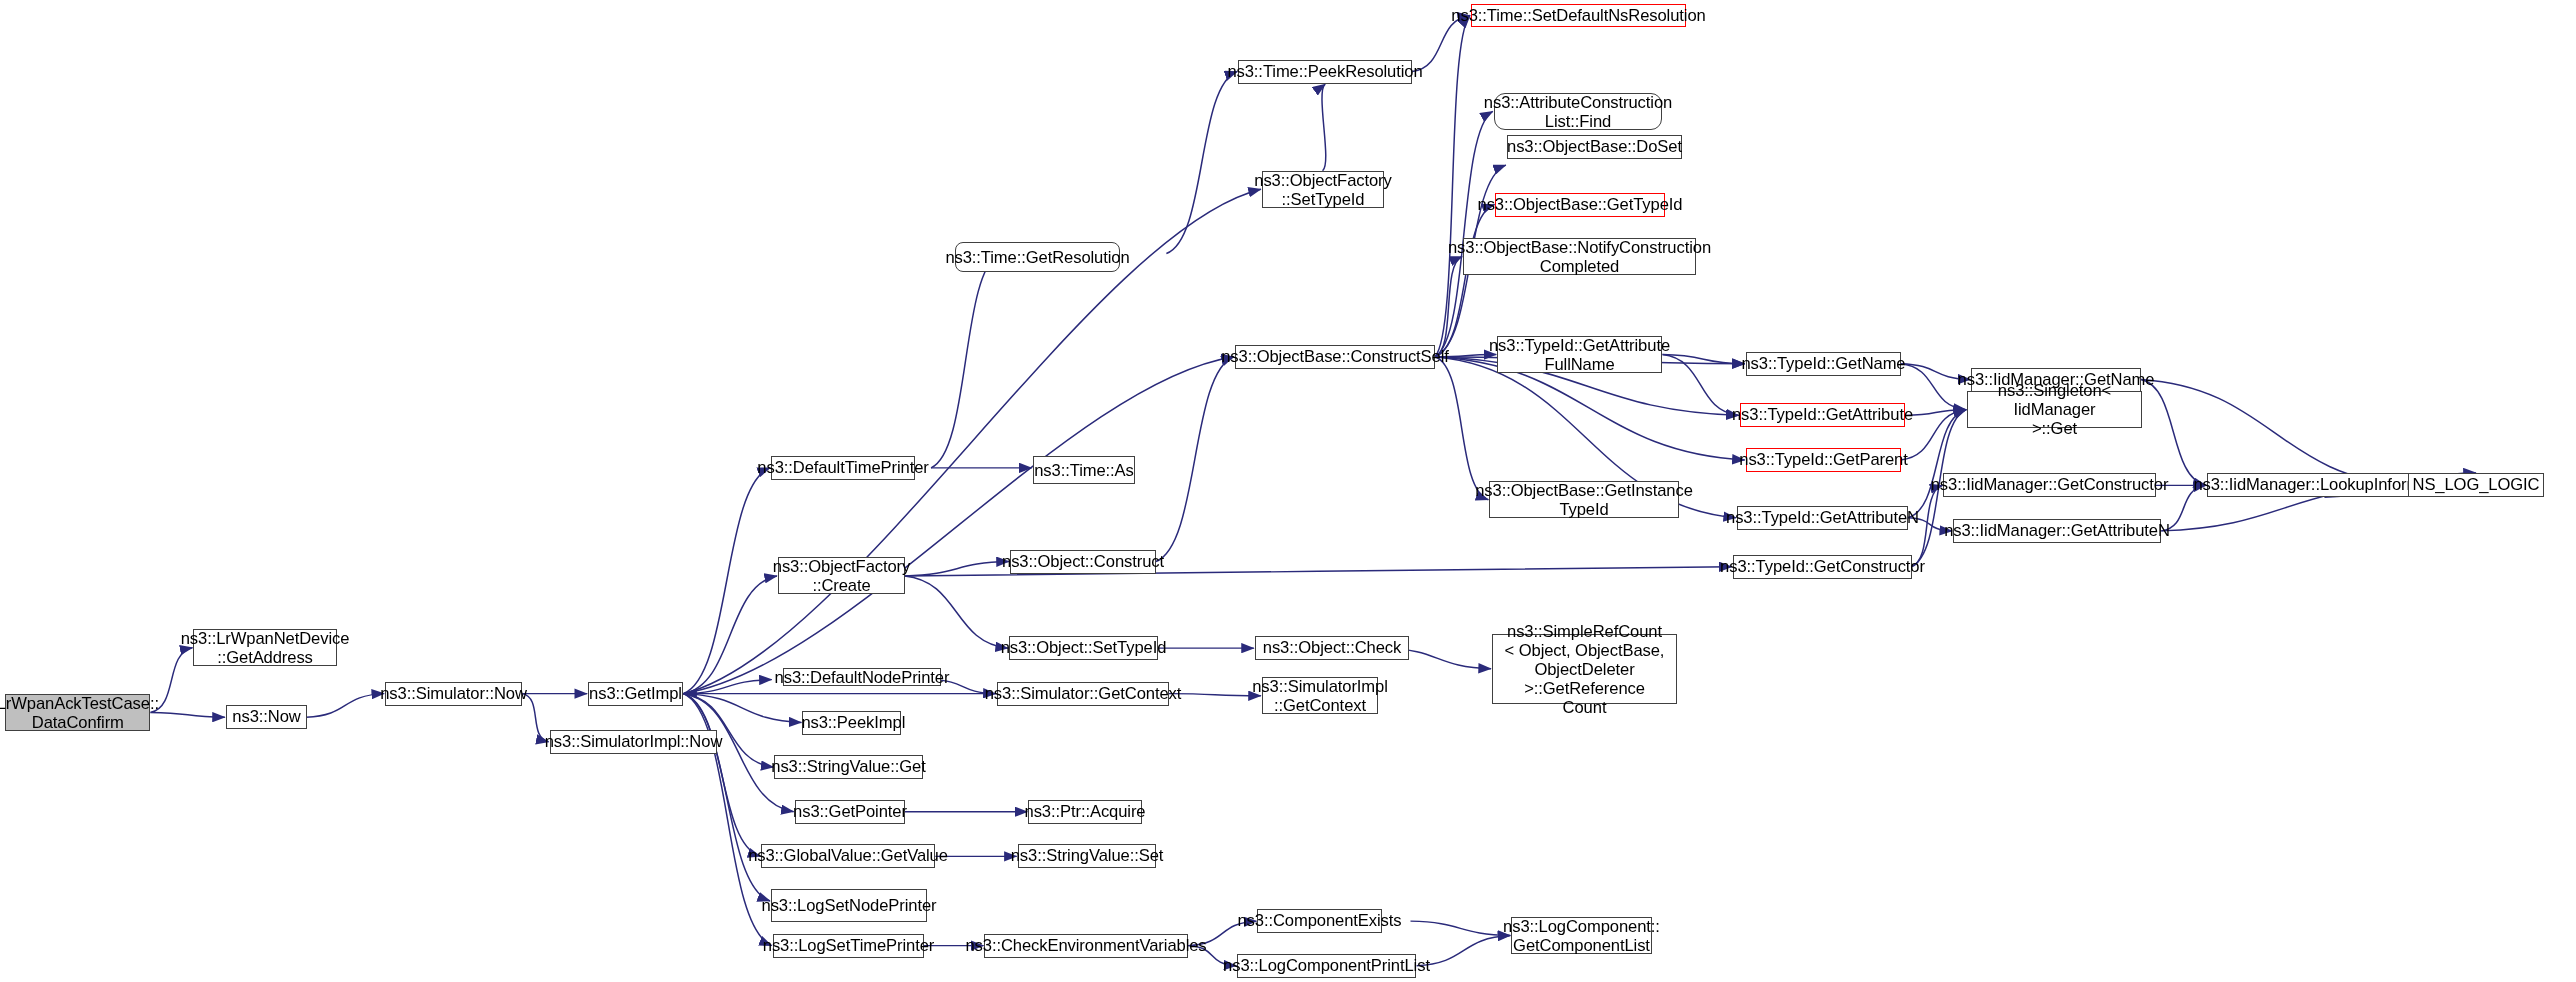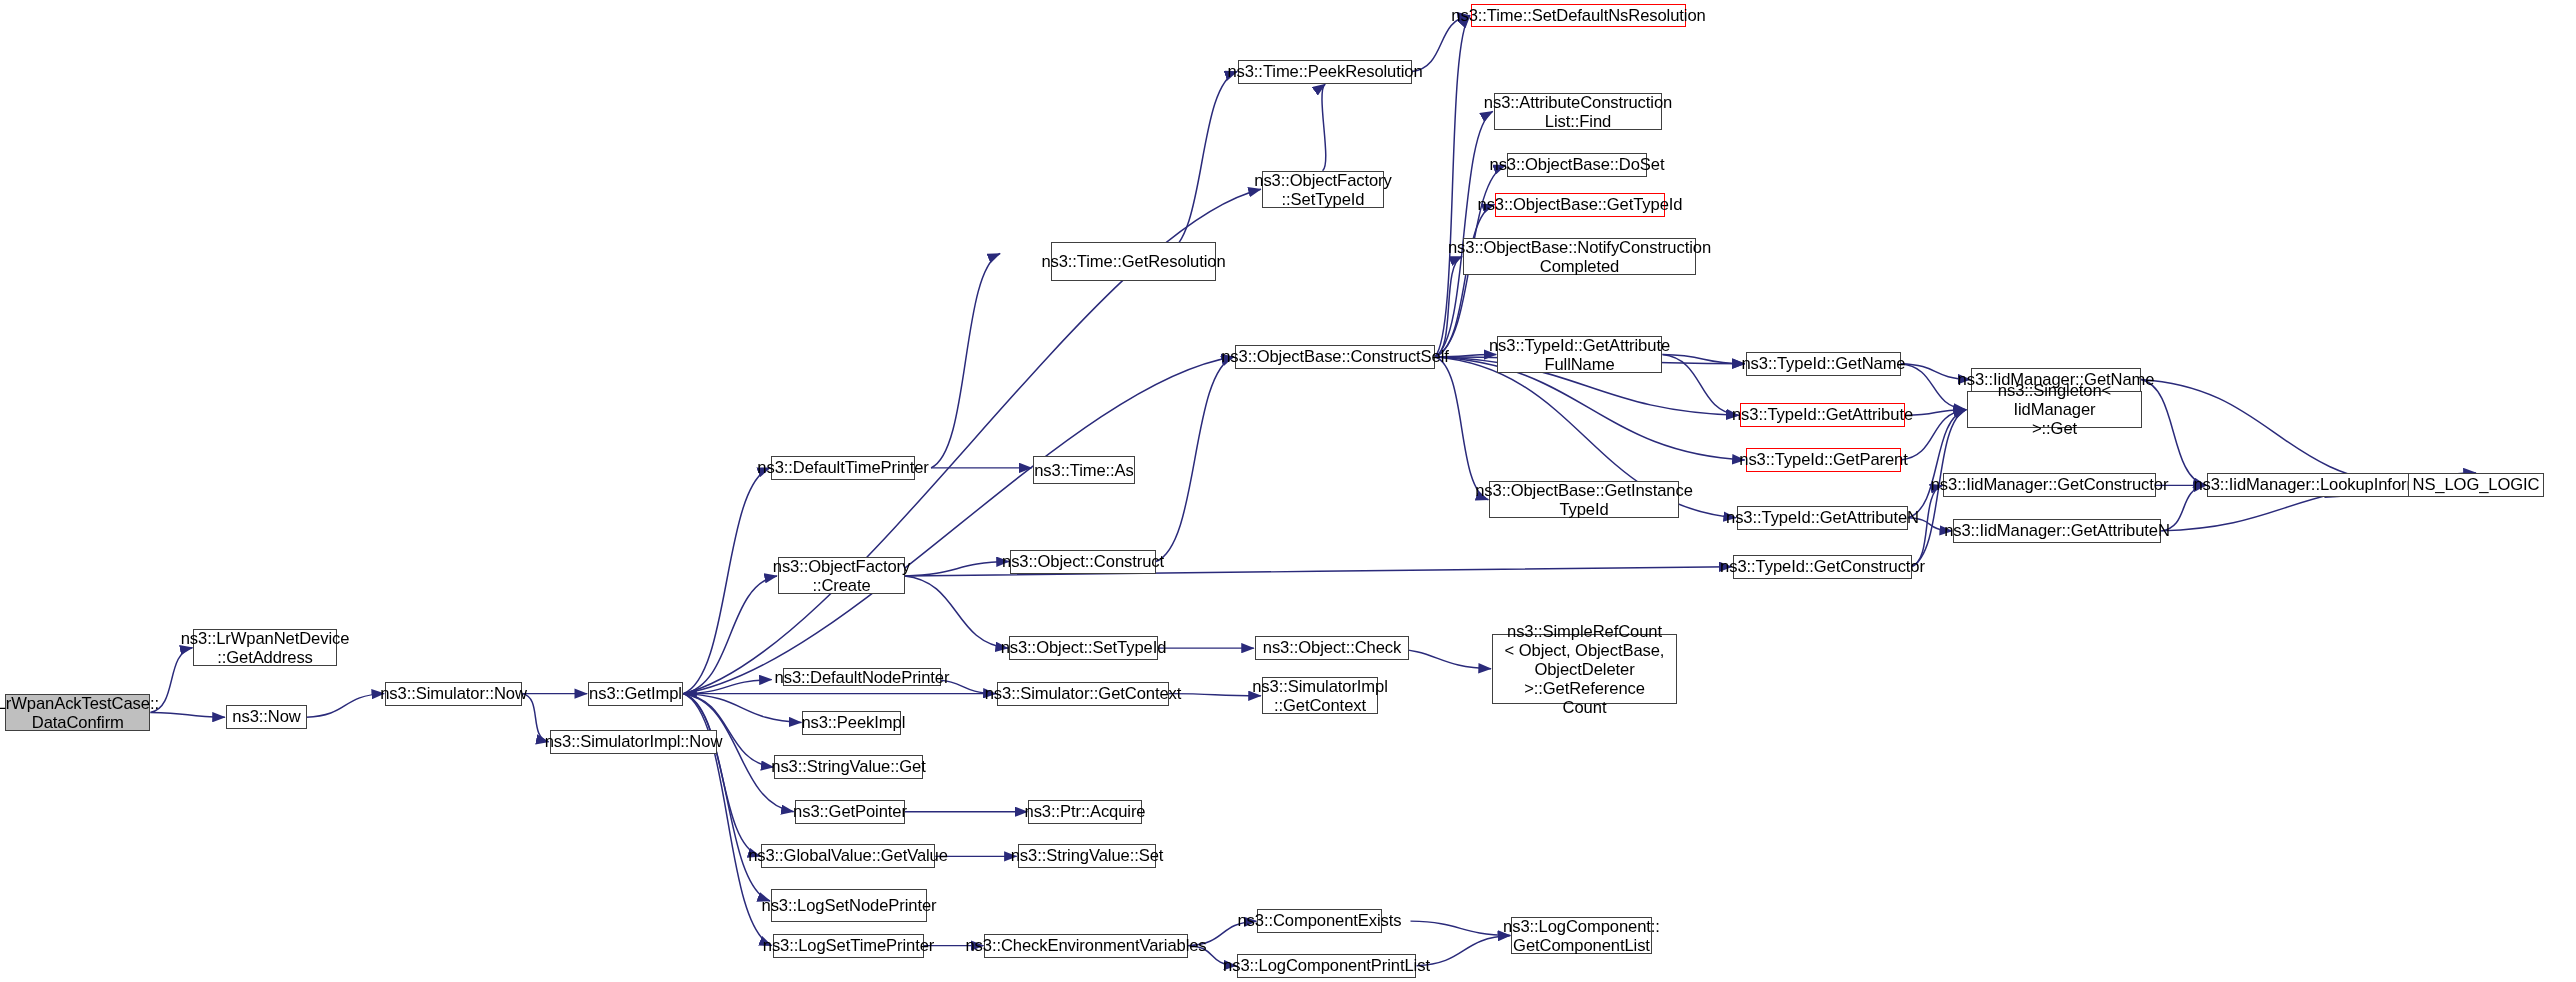--- a/index.html
+++ b/index.html
@@ -135,28 +135,28 @@
       <div class="node" style="left: 1028px; top: 800px; width: 114px; height: 23.6px;">ns3::Ptr::Acquire</div>
       <div class="node" style="left: 761px; top: 844px; width: 174px; height: 23.6px;">ns3::GlobalValue::GetValue</div>
       <div class="node" style="left: 1018px; top: 844px; width: 138px; height: 23.6px;">ns3::StringValue::Set</div>
       <div class="node" style="left: 771px; top: 889px; width: 156px; height: 33px;">ns3::LogSetNodePrinter</div>
       <div class="node" style="left: 773px; top: 934px; width: 151px; height: 23.6px;">ns3::LogSetTimePrinter</div>
       <div class="node" style="left: 984px; top: 934px; width: 204px; height: 23.6px;">ns3::CheckEnvironmentVariables</div>
       <div class="node" style="left: 1257px; top: 909px; width: 125px; height: 23.6px;">ns3::ComponentExists</div>
       <div class="node" style="left: 1237px; top: 954px; width: 179px; height: 23.6px;">ns3::LogComponentPrintList</div>
       <div class="node" style="left: 1511px; top: 917px; width: 141px; height: 37px;">ns3::LogComponent::
 GetComponentList</div>
-      <div class="node" style="left: 1051px; top: 242px; width: 165px; height: 39px;">ns3::Time::GetResolution</div>
+      <div class="node" style="left: 955px; top: 242px; width: 165px; height: 30px; border-radius: 8px;">ns3::Time::GetResolution</div>
       <div class="node" style="left: 1238px; top: 60px; width: 174px; height: 23.6px;">ns3::Time::PeekResolution</div>
       <div class="node red" style="left: 1471px; top: 3.5px; width: 215px; height: 23.6px;">ns3::Time::SetDefaultNsResolution</div>
       <div class="node" style="left: 1262px; top: 171px; width: 122px; height: 37px;">ns3::ObjectFactory
 ::SetTypeId</div>
-      <div class="node" style="left: 1494px; top: 93px; width: 168px; height: 37px;">ns3::AttributeConstruction
+      <div class="node" style="left: 1494px; top: 93px; width: 168px; height: 37px; border-radius: 11px;">ns3::AttributeConstruction
 List::Find</div>
-      <div class="node" style="left: 1507px; top: 153px; width: 140px; height: 23.6px;">ns3::ObjectBase::DoSet</div>
+      <div class="node" style="left: 1507px; top: 135px; width: 175px; height: 23.6px;">ns3::ObjectBase::DoSet</div>
       <div class="node red" style="left: 1495px; top: 193px; width: 170px; height: 23.6px;">ns3::ObjectBase::GetTypeId</div>
       <div class="node" style="left: 1463px; top: 238px; width: 233px; height: 37px;">ns3::ObjectBase::NotifyConstruction
 Completed</div>
       <div class="node" style="left: 1235px; top: 345px; width: 200px; height: 23.6px;">ns3::ObjectBase::ConstructSelf</div>
       <div class="node" style="left: 1497px; top: 336px; width: 165px; height: 37px;">ns3::TypeId::GetAttribute
 FullName</div>
       <div class="node" style="left: 1489px; top: 481px; width: 190px; height: 37px;">ns3::ObjectBase::GetInstance
 TypeId</div>
       <div class="node" style="left: 1746px; top: 352px; width: 155px; height: 23.6px;">ns3::TypeId::GetName</div>
       <div class="node red" style="left: 1740px; top: 403px; width: 165px; height: 23.6px;">ns3::TypeId::GetAttribute</div>

